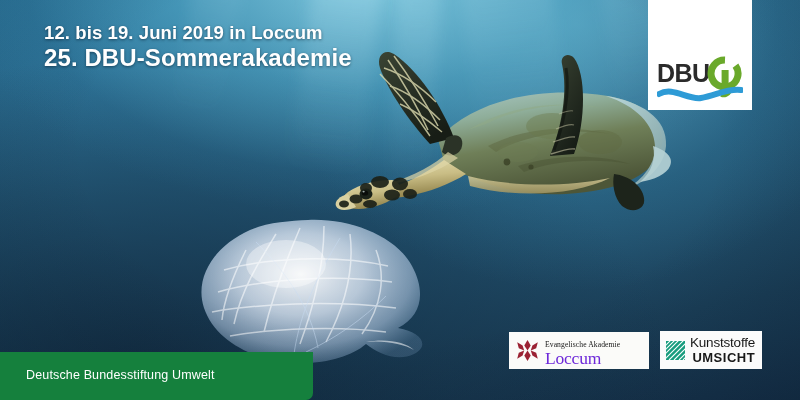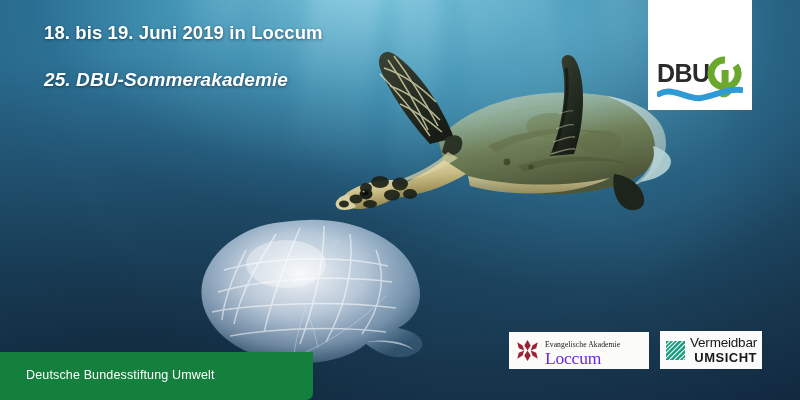--- a/index.html
+++ b/index.html
@@ -45,25 +45,23 @@
   .bag svg{width:100%;height:100%;display:block;filter:blur(0.4px);}
 
   
   .text-block{position:absolute;left:44px;top:22px;width:330px;}
   .date-line{
     color:#ffffff;font-size:18.5px;font-weight:bold;letter-spacing:.1px;
     text-shadow:0 1px 3px rgba(4,22,38,.55);
     white-space:nowrap;
   }
   .kicker{
-    margin-top:25px;
-    color:#ffffff;font-size:19px;font-weight:bold;letter-spacing:.1px;
+    color:#ffffff;font-size:24px;font-weight:bold;letter-spacing:.1px;
     text-shadow:0 1px 3px rgba(4,22,38,.55);
     white-space:nowrap;
-    font-style:italic;
   }
   .headline{
     margin-top:9px;
     color:#ffffff;font-size:23px;font-weight:bold;line-height:1.30;
     text-shadow:0 1px 4px rgba(4,22,38,.6);
   }
   .headline div{white-space:nowrap;}
 
   
   .banner{
@@ -249,21 +247,21 @@
         <path d="M196 88 C172 112 146 130 116 144"></path>
       </g>
       <path d="M176 134 C196 130 216 134 224 142 C214 136 194 132 176 134 Z" fill="#ffffff" opacity="0.55"></path>
       <ellipse cx="96" cy="56" rx="40" ry="24" fill="#ffffff" opacity="0.38"></ellipse>
     </svg>
   </div>
 
   <div class="ocean-vignette"></div>
 
   <div class="text-block">
-    <div class="date-line">18. bis 19. Juni 2019 in Loccum</div>
+    <div class="date-line">12. bis 19. Juni 2019 in Loccum</div>
     <div class="kicker">25. DBU-Sommerakademie</div>
   </div>
 
   <div class="banner">
     <span class="banner-text">Deutsche Bundesstiftung Umwelt</span>
   </div>
 
   <div class="dbu-plate">
     <svg width="86" height="54" viewBox="0 0 86 54" xmlns="http://www.w3.org/2000/svg">
       <text x="0" y="26" font-family="Liberation Sans, sans-serif" font-size="25" font-weight="bold" fill="#2b2b2b" letter-spacing="-0.5">DBU</text>
@@ -305,18 +303,18 @@
             <path d="M-2 14 L16 -4"></path>
           <path d="M-1 18 L19 -2"></path>
             <path d="M3 19 L20 2"></path>
             <path d="M8 19 L20 7"></path>
           <path d="M13 19 L20 12"></path>
             <path d="M17 19 L20 16"></path>
         </g>
       </svg>
     </span>
     <span class="fh-words">
-      <div class="fh-big">Vermeidbar</div>
+      <div class="fh-big">Kunststoffe</div>
       <div class="fh-small">UMSICHT</div>
     </span>
   </div>
 
 </div>
 
 </body></html>

